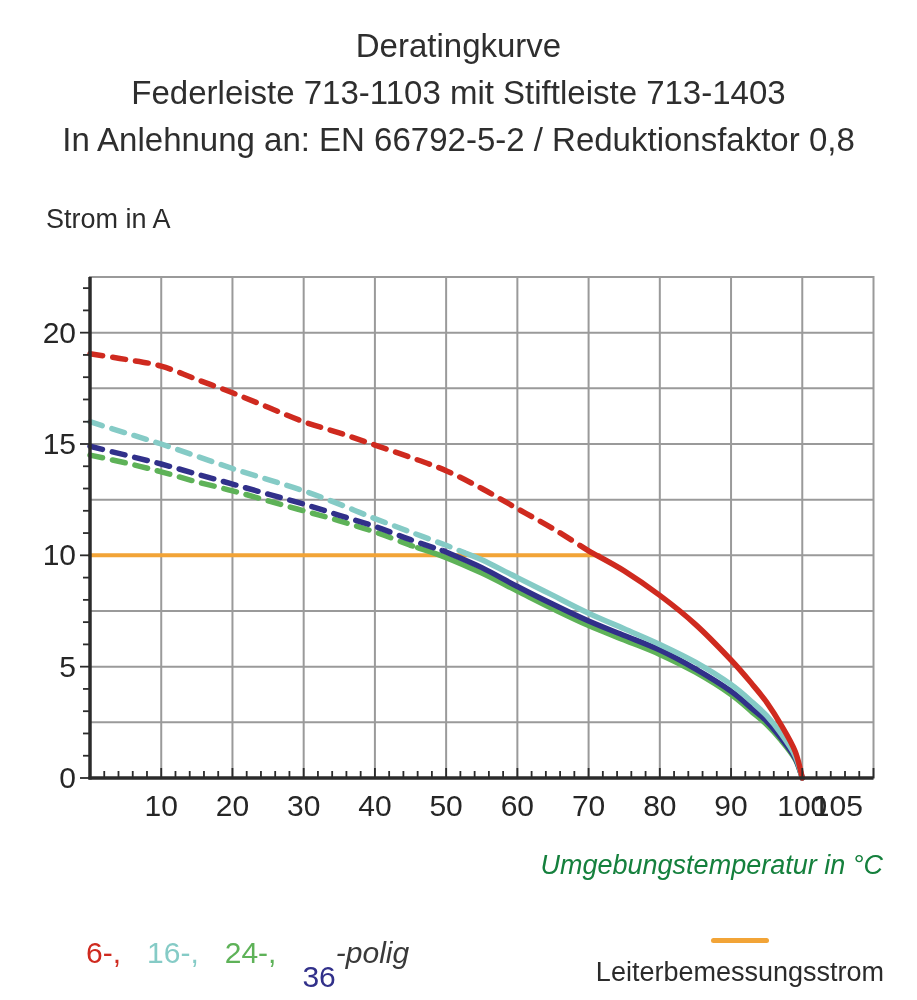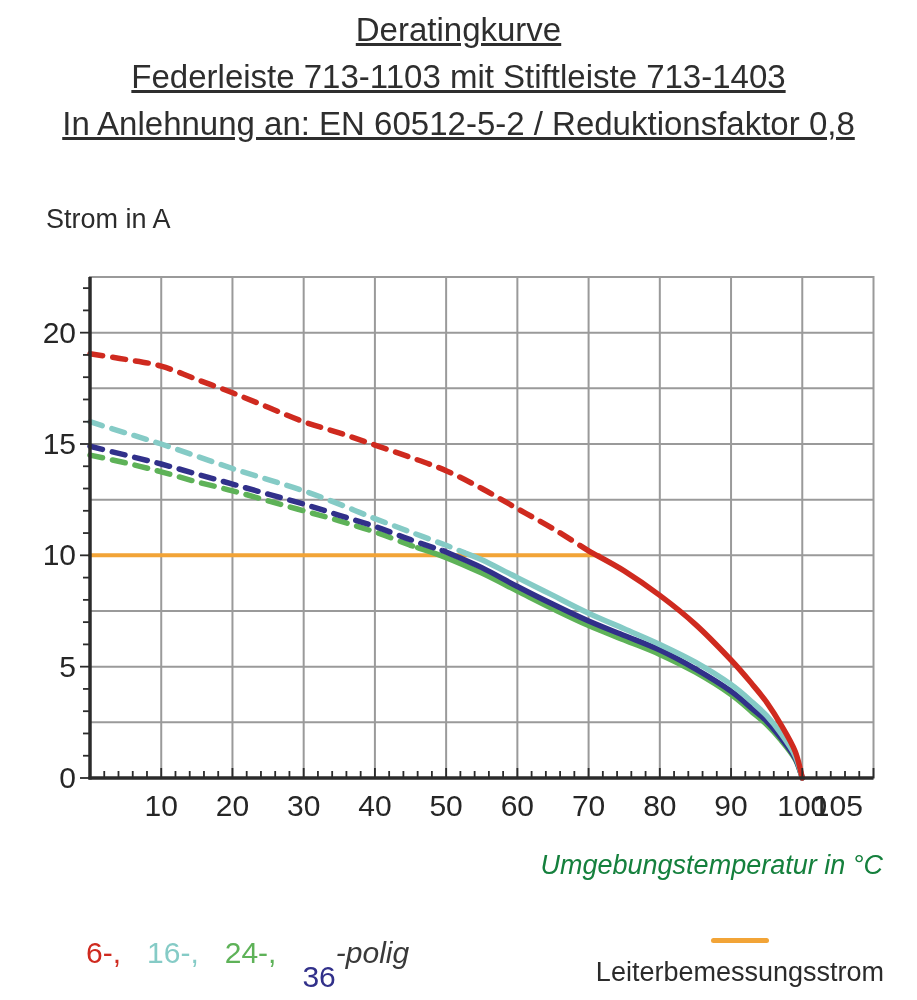--- a/index.html
+++ b/index.html
@@ -3,24 +3,23 @@
 <meta charset="utf-8">
 <style>
   html,body{margin:0;padding:0;background:#ffffff;}
   body{
     width:917px;height:1000px;position:relative;overflow:hidden;
     font-family:"Liberation Sans","DejaVu Sans",sans-serif;
     color:#2e2e2e;
     -webkit-font-smoothing:antialiased;
   }
   .title-block{
-    position:absolute;top:6px;left:0;width:917px;
+    position:absolute;top:22px;left:0;width:917px;
     text-align:center;font-size:33px;line-height:47px;color:#2e2e2e;
     font-weight:400;
-    text-decoration:underline;
   }
   .axis-title-y{
     position:absolute;left:46px;top:204px;font-size:27px;color:#2b2b2b;
   }
   .axis-title-x{
     position:absolute;top:850px;right:34px;font-size:27px;color:#15803d;font-style:italic;
   }
   #chart{position:absolute;left:0;top:0;}
   #chart text{font-family:"Liberation Sans","DejaVu Sans",sans-serif;}
   .legend-left{
@@ -33,21 +32,21 @@
     font-size:27px;color:#2b2b2b;white-space:nowrap;flex-direction:column;
   }
   .legend-swatch{width:58px;height:5px;border-radius:3px;}
 </style>
 </head>
 <body>
 
 <div class="title-block">
   <div>Deratingkurve</div>
   <div>Federleiste 713-1103 mit Stiftleiste 713-1403</div>
-  <div>In Anlehnung an: EN 60512-5-2 / Reduktionsfaktor 0,8</div>
+  <div>In Anlehnung an: EN 66792-5-2 / Reduktionsfaktor 0,8</div>
 </div>
 
 <div class="axis-title-y">Strom in A</div>
 
 <svg id="chart" width="917" height="1000" viewBox="0 0 917 1000">
     <g stroke="#9a9a9a" stroke-width="2">
       <line x1="161.22727272727275" y1="277" x2="161.22727272727275" y2="778"></line>
       <line x1="232.45454545454547" y1="277" x2="232.45454545454547" y2="778"></line>
       <line x1="303.6818181818182" y1="277" x2="303.6818181818182" y2="778"></line>
       <line x1="374.90909090909093" y1="277" x2="374.90909090909093" y2="778"></line>

